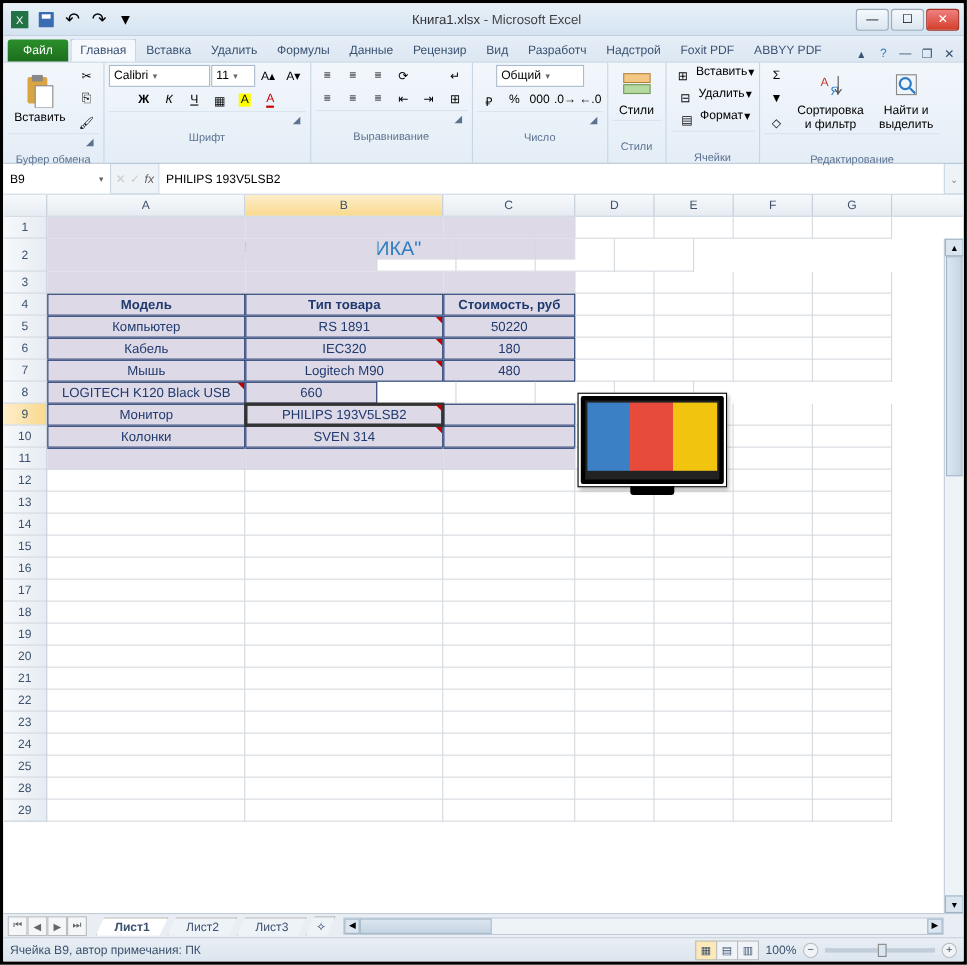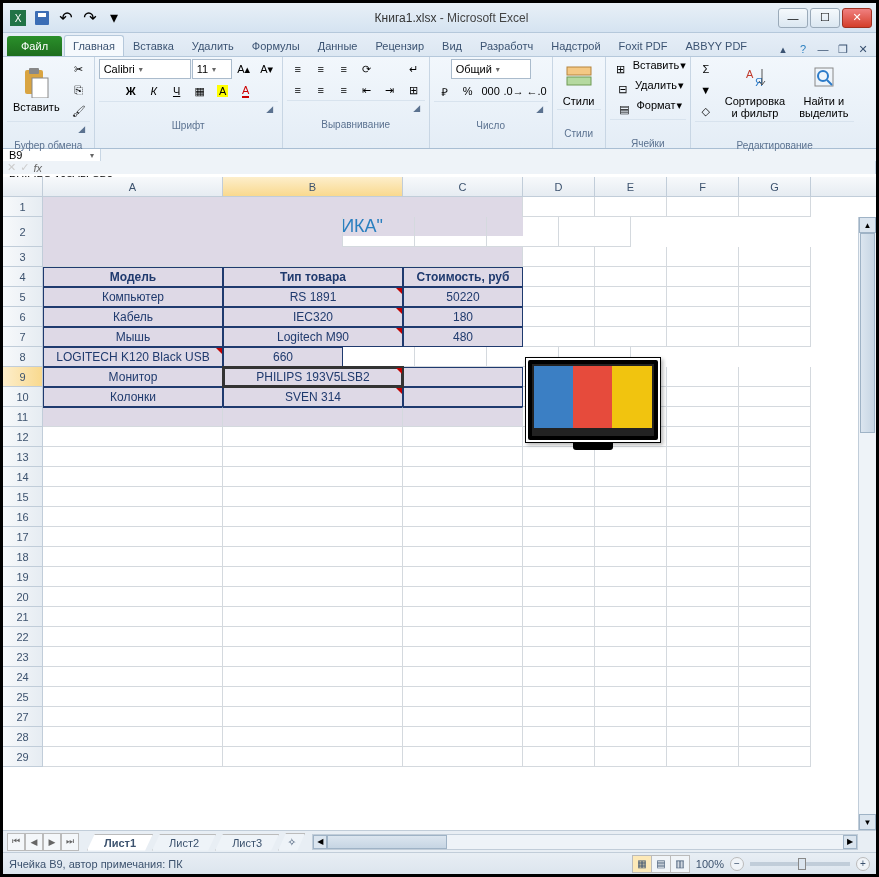--- a/index.html
+++ b/index.html
@@ -32,21 +32,21 @@
 .group-label .launcher { position: absolute; right: 2px; top: 2px; width: 12px; height: 12px; font-size: 9px; color: #5b7290; cursor: pointer; }
 .big-btn { display: flex; flex-direction: column; align-items: center; justify-content: center; padding: 2px 6px; cursor: pointer; border-radius: 3px; gap: 2px; }
 .big-btn .icon-lg { width: 32px; height: 32px; display: flex; align-items: center; justify-content: center; }
 .col { display: flex; flex-direction: column; gap: 1px; }
 .row { display: flex; gap: 1px; align-items: flex-start; }
 .sm-btn { width: 22px; height: 20px; display: flex; align-items: center; justify-content: center; cursor: pointer; border-radius: 2px; font-size: 11px; }
 .combo { height: 20px; border: 1px solid #abc; background: #fff; display: flex; align-items: center; padding: 0 4px; font-size: 11px; gap: 4px; }
 .combo .arrow { font-size: 8px; color: #666; }
 
 
-.formula-bar { height: 28px; border-bottom: 1px solid #a9bed3; display: flex; align-items: stretch; background: #eef3f8; font-size: 11px; flex-direction: column; }
+.formula-bar { height: 28px; border-bottom: 1px solid #a9bed3; display: flex; align-items: stretch; background: #eef3f8; font-size: 11px; }
 .name-box { width: 98px; border-right: 1px solid #c8d6e4; display: flex; align-items: center; padding: 0 6px; background: #fff; }
 .name-box .arrow { margin-left: auto; font-size: 8px; color: #666; }
 .fb-btns { display: flex; align-items: center; padding: 0 4px; gap: 4px; border-right: 1px solid #c8d6e4; }
 .fx { font-style: italic; color: #666; cursor: pointer; }
 .formula-input { flex: 1; background: #fff; padding: 0 6px; display: flex; align-items: center; }
 .fb-expand { width: 18px; display: flex; align-items: center; justify-content: center; border-left: 1px solid #c8d6e4; color: #888; font-size: 9px; cursor: pointer; }
 
 
 .grid-wrap { flex: 1; position: relative; overflow: hidden; background: #fff; display: flex; flex-direction: column; }
 .col-headers { display: flex; height: 20px; background: linear-gradient(#f7f9fb,#e6ecf2); border-bottom: 1px solid #c1cdd9; flex-shrink: 0; }
@@ -583,30 +583,20 @@
             <div class="row-h">25</div>
             <div class="cell cA"></div>
             <div class="cell cB"></div>
             <div class="cell cC"></div>
             <div class="cell cD"></div>
             <div class="cell cE"></div>
             <div class="cell cF"></div>
             <div class="cell cG"></div>
           </div>
           <div class="g-row">
-            <div class="row-h">27</div>
-            <div class="cell cA"></div>
-            <div class="cell cB"></div>
-            <div class="cell cC"></div>
-            <div class="cell cD"></div>
-            <div class="cell cE"></div>
-            <div class="cell cF"></div>
-            <div class="cell cG"></div>
-          </div>
-          <div class="g-row">
             <div class="row-h">28</div>
             <div class="cell cA"></div>
             <div class="cell cB"></div>
             <div class="cell cC"></div>
             <div class="cell cD"></div>
             <div class="cell cE"></div>
             <div class="cell cF"></div>
             <div class="cell cG"></div>
           </div>
           <div class="g-row">

